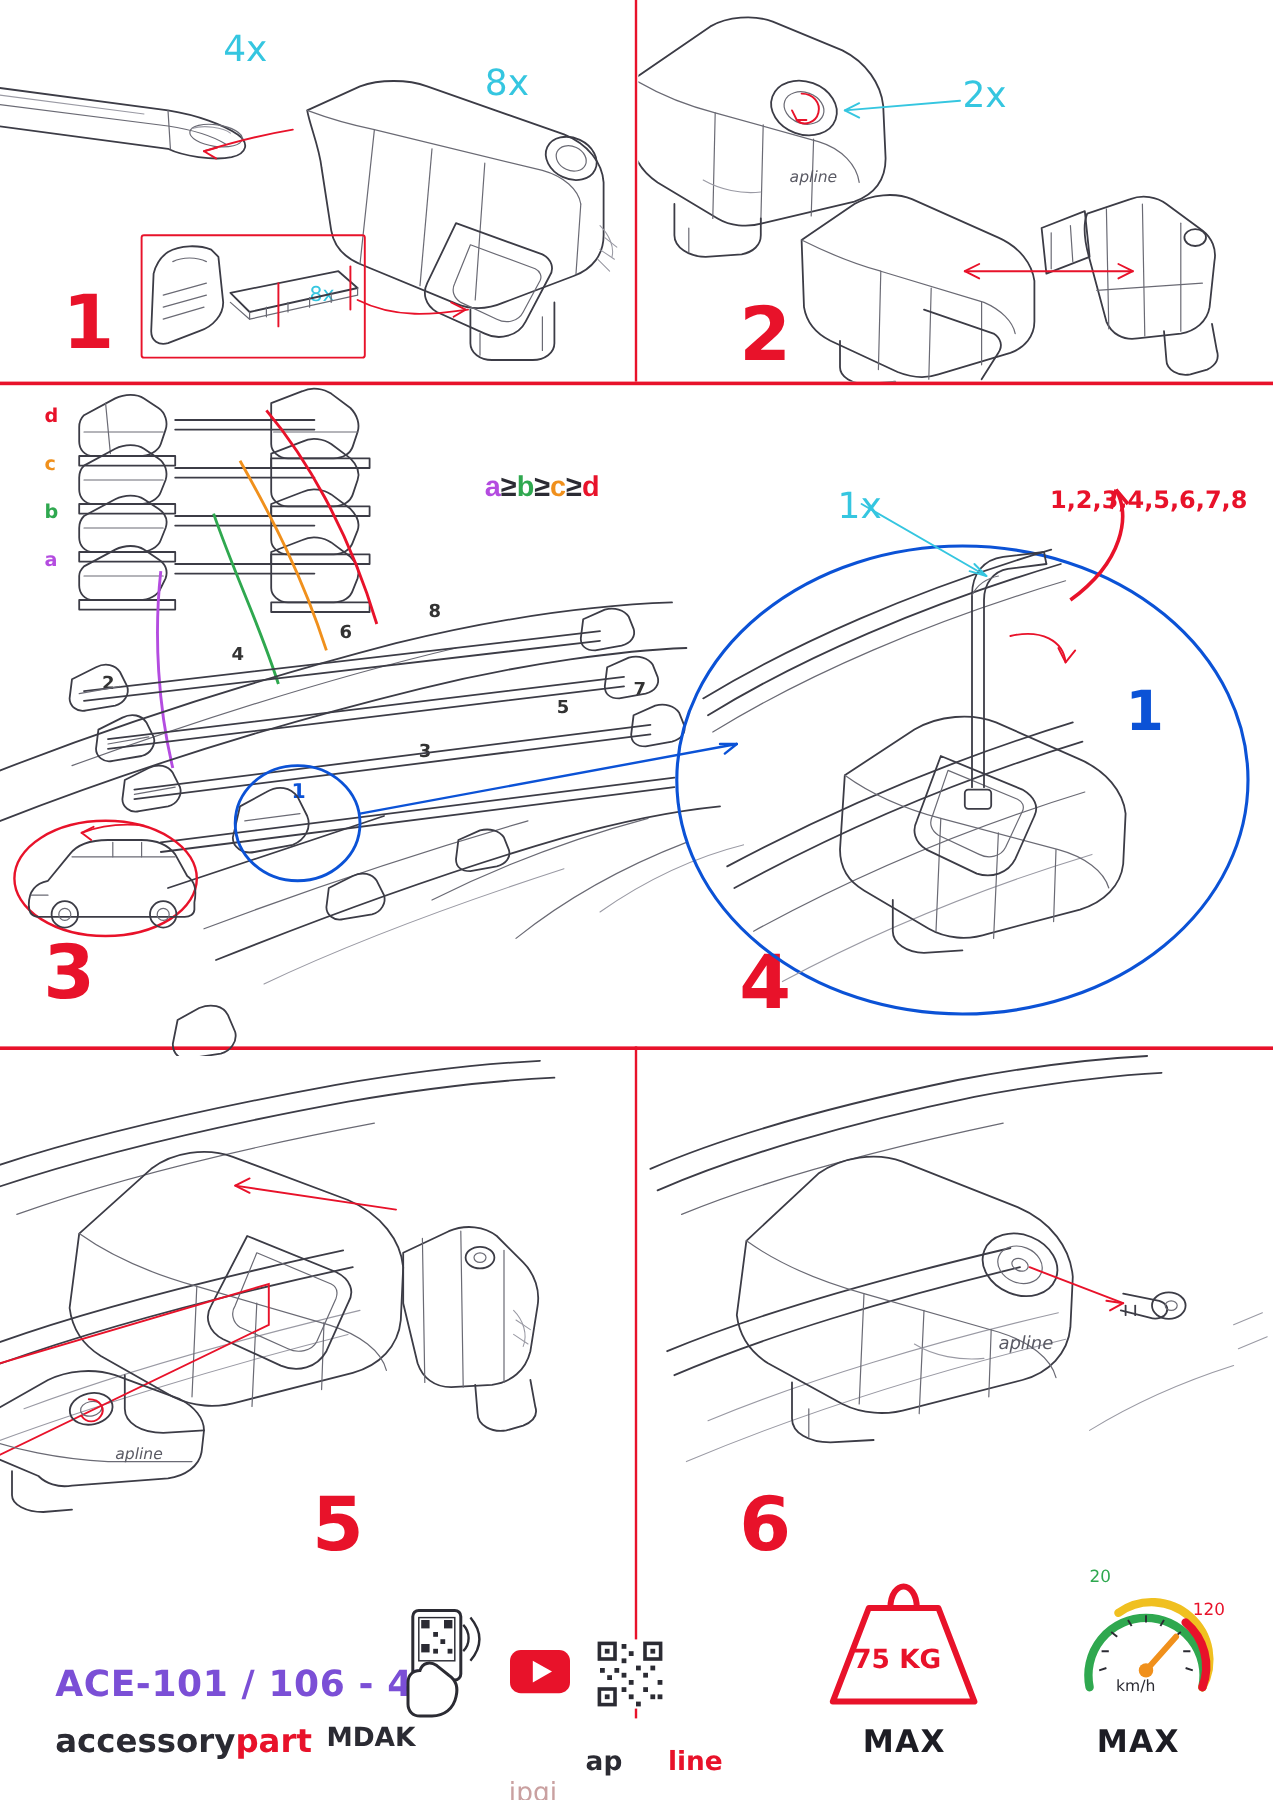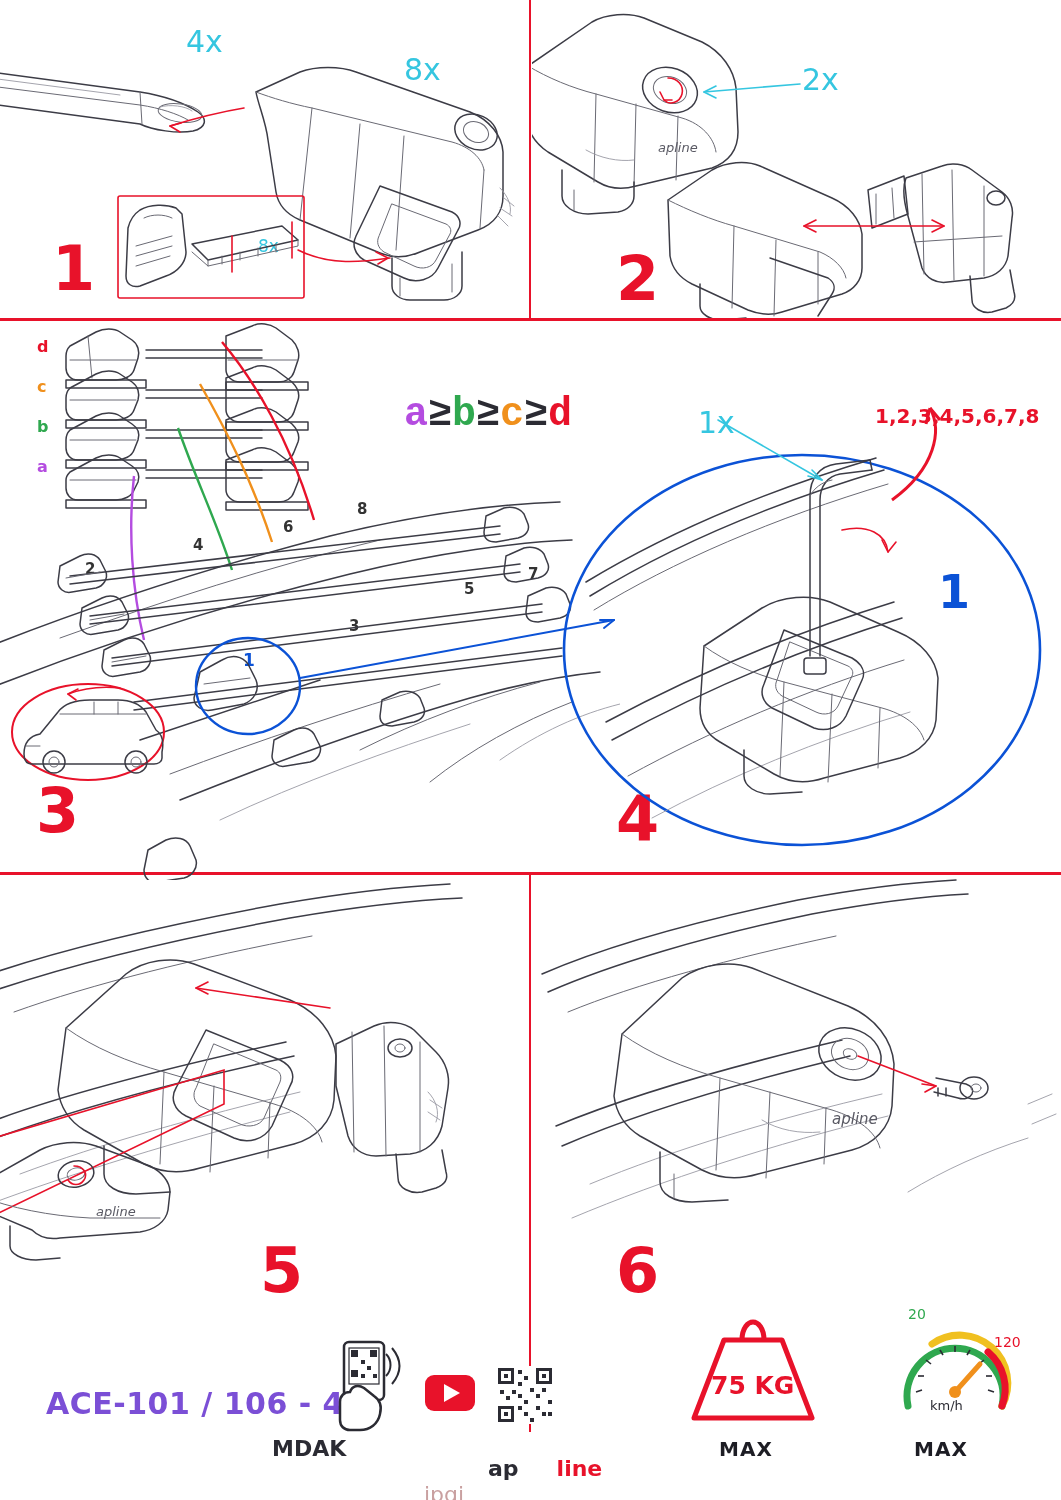--- a/index.html
+++ b/index.html
@@ -125,29 +125,29 @@
   .brand em { font-style: normal; color: #e8122a; }
   .sub-brand {
     position: absolute;
     font-family: "DejaVu Sans", sans-serif;
     font-size: 22px;
     font-weight: bold;
   }
   .maxtext {
     position: absolute;
     font-family: "DejaVu Sans", sans-serif;
-    font-size: 20px;
+    font-size: 26px;
     font-weight: bold;
     color: #1d1d24;
     letter-spacing: 1px;
   }
   .ineq {
     position: absolute;
-    font-family: Liberation Mono, monospace;
-    font-size: 40px;
+    font-family: Liberation Sans, sans-serif;
+    font-size: 24px;
     font-weight: bold;
   }
   .seq {
     position: absolute;
     font-family: "DejaVu Sans", sans-serif;
     font-size: 20px;
     font-weight: bold;
   }
   .blue-one {
     position: absolute;
@@ -159,21 +159,21 @@
   .circ-num {
     position: absolute;
     font-family: "DejaVu Sans", sans-serif;
     font-size: 17px;
     font-weight: bold;
     color: #0b52d6;
   }
   .kgtext {
     position: absolute;
     font-family: "DejaVu Sans", sans-serif;
-    font-size: 25px;
+    font-size: 22px;
     font-weight: bold;
     color: #e8122a;
   }
 </style>
 </head>
 <body>
 
 <div id="sheet">
 
   <div class="hr" style="top:318px;"></div>
@@ -553,20 +553,23 @@
       <ellipse class="ink" cx="442" cy="214" rx="14" ry="11"></ellipse>
       <ellipse class="ink-thin" cx="444" cy="214" rx="5" ry="4"></ellipse>
       <path class="ink" d="M406,214 L406,222"></path>
       <path class="ink" d="M414,214 L414,222"></path>
     </g>
     <path class="red-ln" d="M326,182 L404,212" stroke-width="2"></path>
     <path class="red-ln" d="M404,212 L390,210 M404,212 L393,218" stroke-width="2"></path>
   </svg>
 
   <div class="footer-code" style="left:46px; top:1386px;">ACE-101 / 106 - 4X</div>
+  <div class="brand" style="left:46px; top:1436px;">
+    <span>accessory</span><em>part</em>
+  </div>
 
   <svg width="70" height="92" viewBox="0 0 70 92" style="position:absolute; left:336px; top:1340px;">
     <rect x="8" y="2" width="40" height="58" rx="5" fill="none" stroke="#2b2b33" stroke-width="2.5"></rect>
     <rect x="13" y="8" width="30" height="36" fill="none" stroke="#2b2b33" stroke-width="1.2"></rect>
     <g fill="#2b2b33">
       <rect x="15" y="10" width="7" height="7"></rect>
         <rect x="34" y="10" width="7" height="7"></rect>
       <rect x="15" y="30" width="7" height="7"></rect>
         <rect x="25" y="20" width="4" height="4"></rect>
       <rect x="31" y="26" width="4" height="4"></rect>

